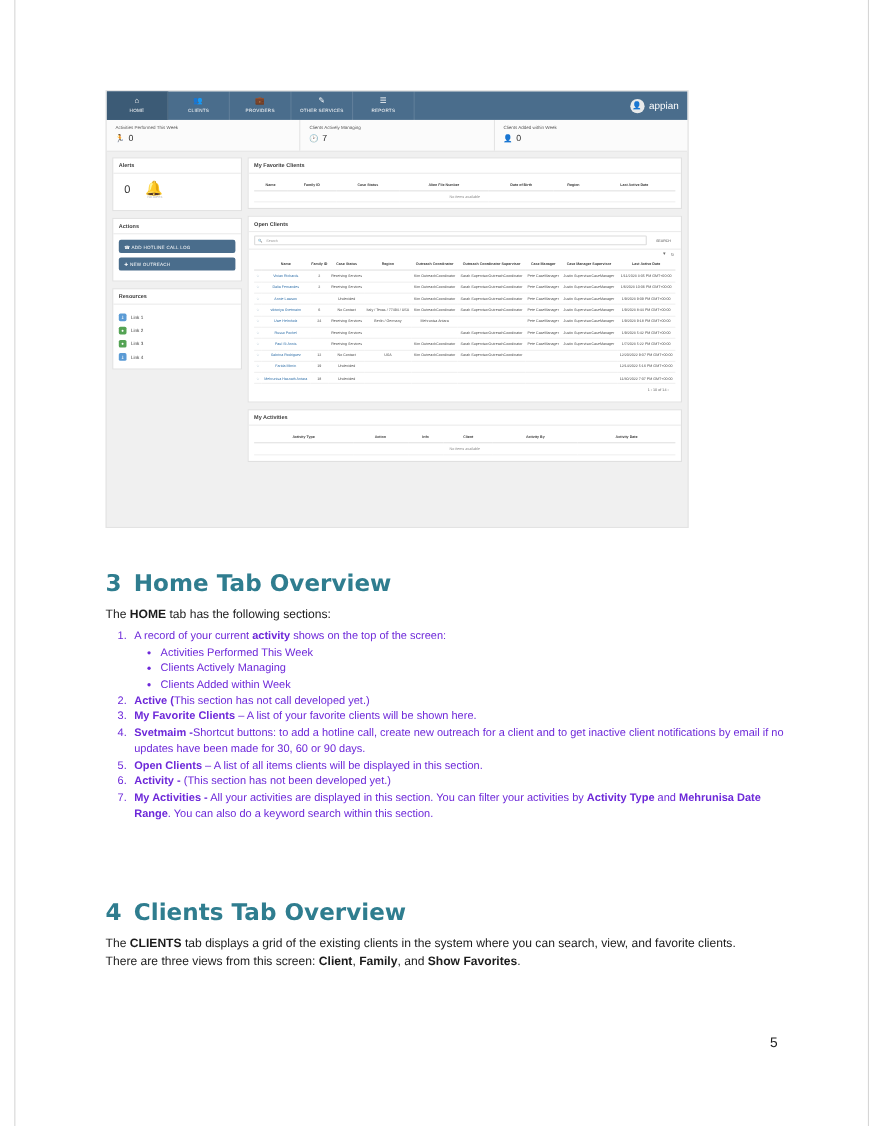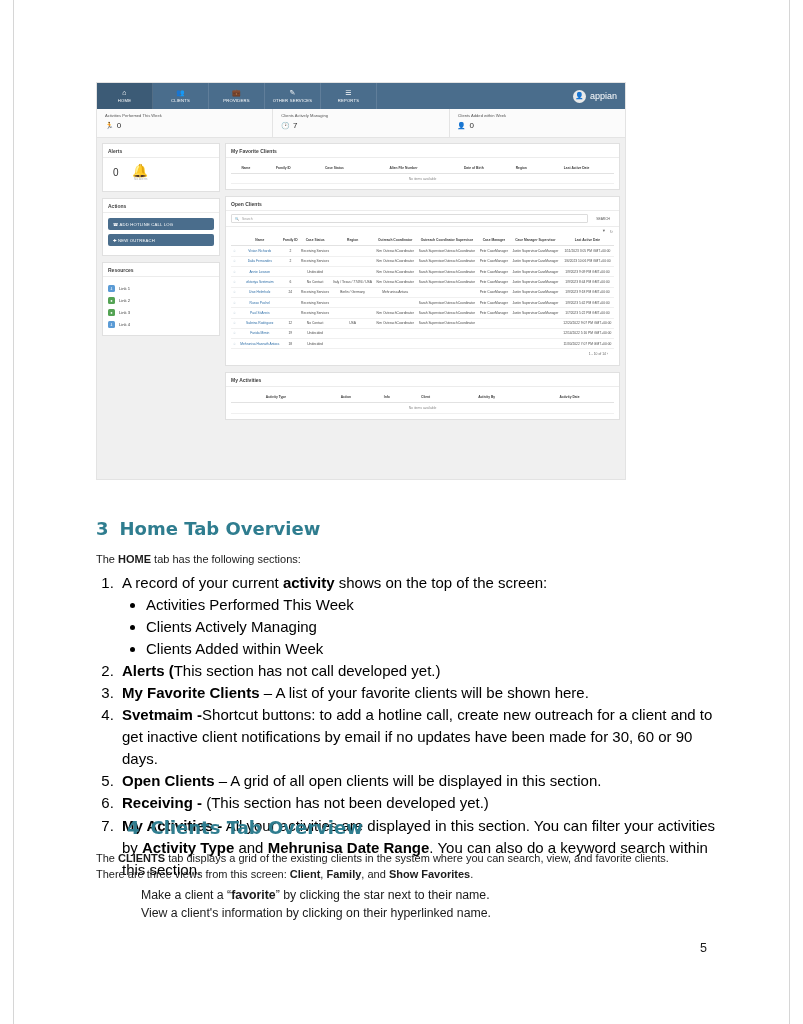--- a/index.html
+++ b/index.html
@@ -201,40 +201,40 @@
   }
   .pager {
     text-align: right;
     font-size: 3.4px;
     color: #666;
     padding: 3px 6px 4px 0;
   }
   h2.heading {
     font-family: "DejaVu Sans", sans-serif;
     color: #2f7d8f;
-    font-size: 18px;
+    font-size: 21px;
     font-weight: bold;
     margin: 0;
     position: absolute;
     white-space: nowrap;
   }
   h2.heading .num { margin-right: 11px; }
   .para {
     position: absolute;
     font-size: 11px;
     color: #1b1b1b;
     line-height: 1.45;
   }
   .b { font-weight: bold; }
   ol.lvl1 {
     position: absolute;
     margin: 0;
     padding-left: 22px;
-    font-size: 15px;
-    color: #000000;
+    font-size: 10px;
+    color: #6d28d9;
     line-height: 1.47;
   }
   ol.lvl1 > li { padding-left: 4px; margin-bottom: 0px; }
   ul.lvl2 {
     margin: 0;
     padding-left: 24px;
     list-style-type: disc;
   }
   ul.lvl2 > li { margin: 0; }
   .indent-line {
@@ -580,31 +580,29 @@
     <div class="para" style="left:96px; top:552px; width:600px;">
       <span>The </span><span class="b">HOME</span><span> tab has the following sections:</span>
     </div>
 
     <ol class="lvl1" id="section3-list" style="left:96px; top:572px; width:600px;">
         <li><span>A record of your current </span><span class="b">activity</span><span> shows on the top of the screen:</span><ul class="lvl2">
             <li>Activities Performed This Week</li>
             <li>Clients Actively Managing</li>
             <li>Clients Added within Week</li>
           </ul></li>
-        <li><span class="b">Alerts (</span><span>This section has not call developed yet.)</span></li>
+        <li><span class="b">Active (</span><span>This section has not call developed yet.)</span></li>
         <li><span class="b">My Favorite Clients</span><span> – A list of your favorite clients will be shown here.</span></li>
         <li><span class="b">Svetmaim -</span><span>Shortcut buttons: to add a hotline call, create new outreach for a client and to get inactive client notifications by email if no updates have been made for 30, 60 or 90 days.</span></li>
-        <li><span class="b">Open Clients</span><span> – A grid of all open clients will be displayed in this section.</span></li>
-        <li><span class="b">Receiving -</span><span> (This section has not been developed yet.)</span></li>
+        <li><span class="b">Open Clients</span><span> – A list of all items clients will be displayed in this section.</span></li>
+        <li><span class="b">Activity -</span><span> (This section has not been developed yet.)</span></li>
         <li><span class="b">My Activities -</span><span> All your activities are displayed in this section. You can filter your activities by </span><span class="b">Activity Type</span><span> and </span><span class="b">Mehrunisa Date Range</span><span>. You can also do a keyword search within this section.</span></li>
       </ol>
 
-    <h2 class="heading" style="left:96px; top:817px;margin-left:31px;">
+    <h2 class="heading" style="left:96px; top:817px;">
       <span class="num">4</span><span>Clients Tab Overview</span>
     </h2>
 
     <div class="para" id="section4-para" style="left:96px; top:851px; width:582px;"><span>The </span><span class="b">CLIENTS</span><span> tab displays a grid of the existing clients in the system where you can search, view, and favorite clients. There are three views from this screen: </span><span class="b">Client</span><span>, </span><span class="b">Family</span><span>, and </span><span class="b">Show Favorites</span><span>.</span></div>
-    <div class="indent-line" id="section4-line1" style="left:141px; top:887px; width:560px;"><span>Make a client a “</span><span class="b">favorite</span><span>” by clicking the star next to their name.</span></div>
-    <div class="indent-line" id="section4-line2" style="left:141px; top:905px; width:560px;"><span>View a client's information by clicking on their hyperlinked name.</span></div>
 
     <div class="pagenum">5</div>
   </div>
 </div>
 
 </body></html>

